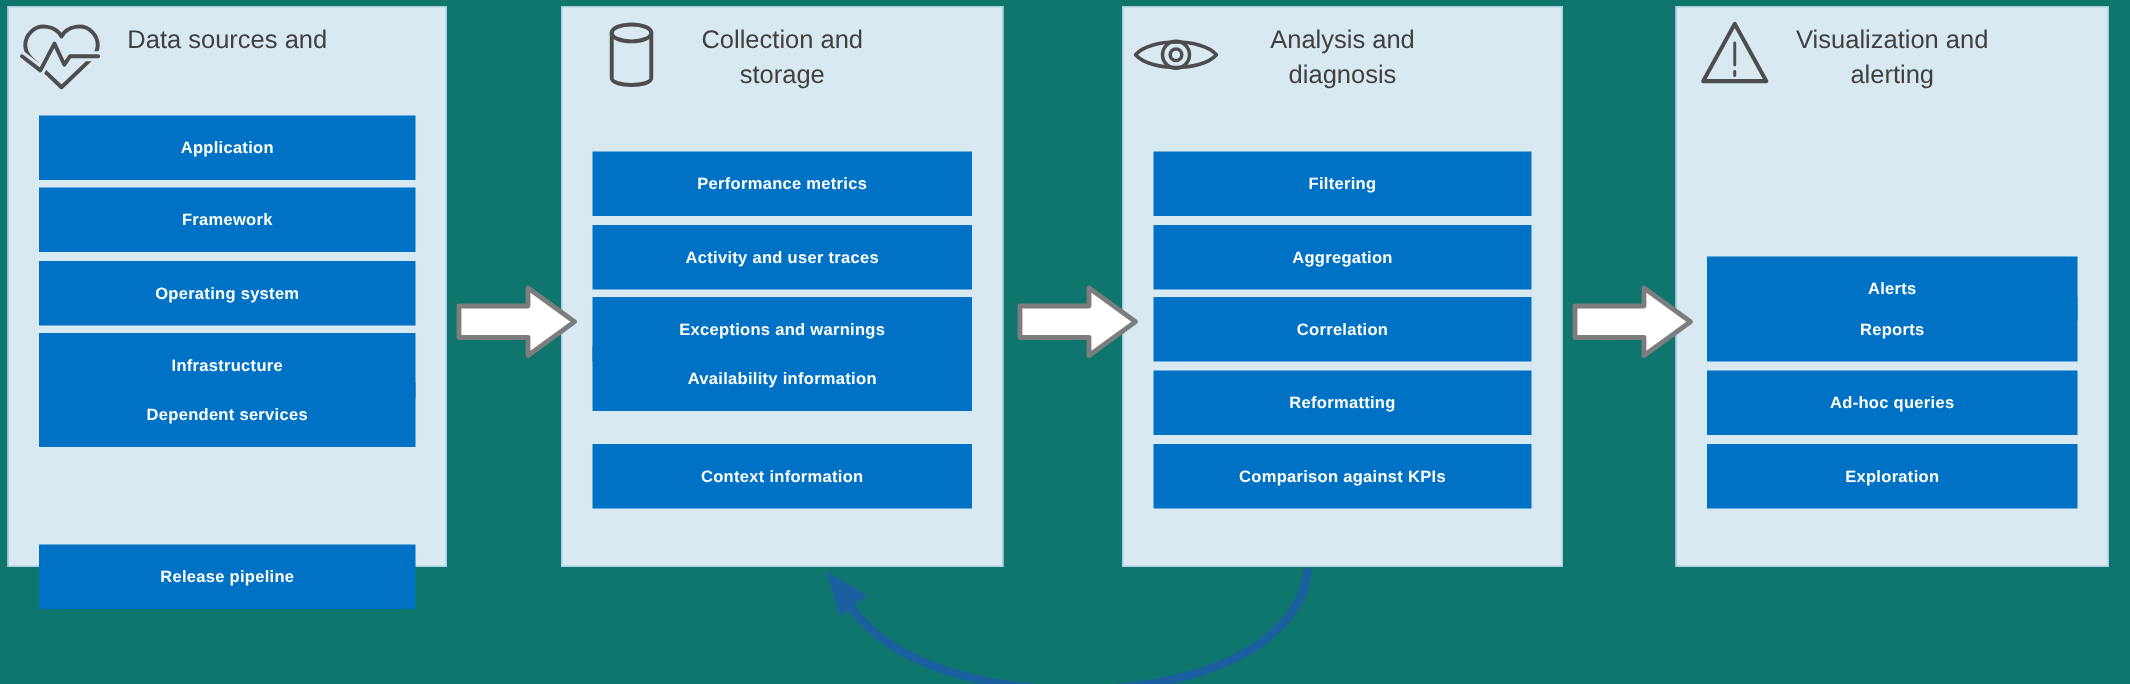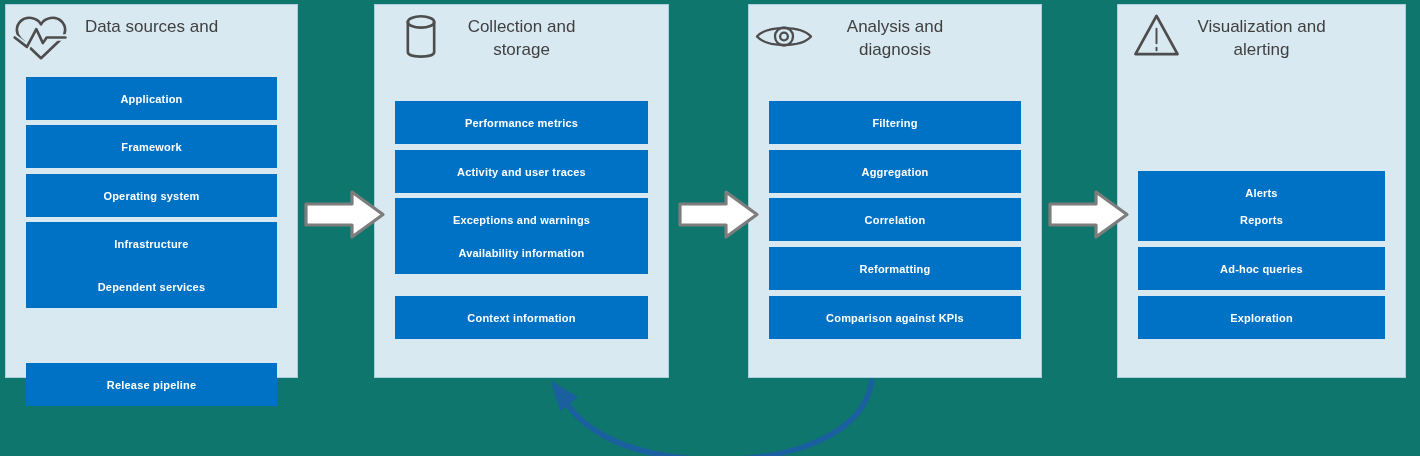--- a/index.html
+++ b/index.html
@@ -61,21 +61,21 @@
             <polyline class="ic" points="2,25 15,35 25,16 32,31 36,25 56,25"></polyline>
           </svg>
         </div>
         <div class="panel-title">
           <span class="title-line">Data sources and</span>
         </div>
         <div class="item" style="top: 72px;">Application</div>
         <div class="item" style="top: 120px;">Framework</div>
         <div class="item" style="top: 169px;">Operating system</div>
         <div class="item" style="top: 217px;">Infrastructure</div>
-        <div class="item" style="top: 260px;">Dependent services</div>
+        <div class="item" style="top: 250px;">Dependent services</div>
         <div class="item" style="top: 314px; margin-top: 44px;">Release pipeline</div>
       </div>
       <div class="panel panel-1">
         <div class="panel-icon">
           <svg viewBox="0 0 34 50">
             <path class="ic" d="M3,9 L3,41 C3,47.5 31,47.5 31,41 L31,9"></path>
             <ellipse class="ic" cx="17" cy="9" rx="14" ry="6"></ellipse>
           </svg>
         </div>
         <div class="panel-title">

